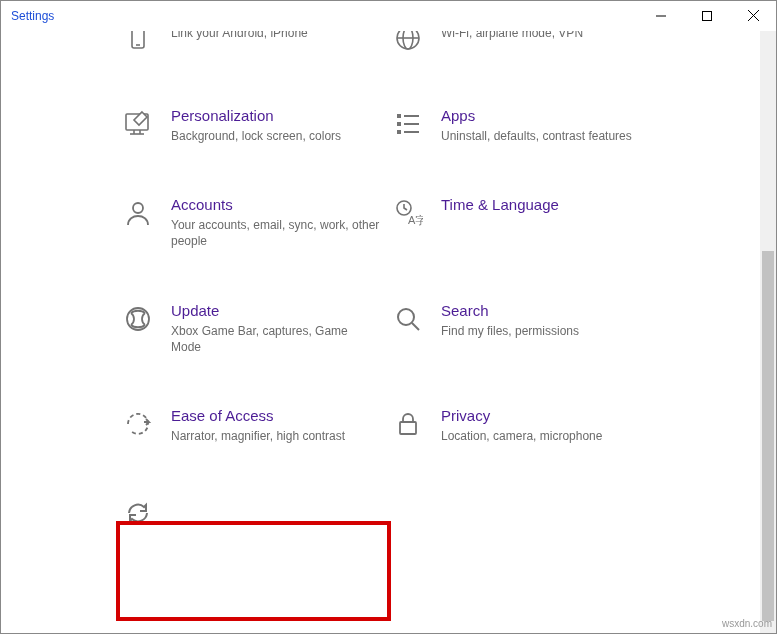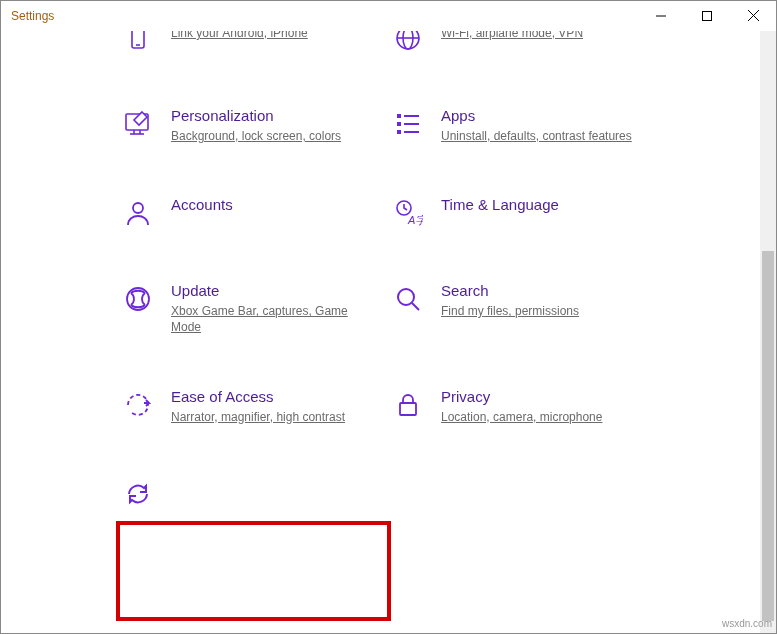--- a/index.html
+++ b/index.html
@@ -15,21 +15,21 @@
     }
     .titlebar {
       height: 30px;
       display: flex;
       align-items: center;
       padding-left: 10px;
       border-bottom: 1px solid transparent;
     }
     .titlebar-title {
       font-size: 12px;
-      color: #a16207;
+      color: #1d4ed8;
     }
     .titlebar-controls {
       margin-left: auto;
       display: flex;
       height: 100%;
     }
     .titlebar-btn {
       width: 46px;
       height: 100%;
       display: flex;
@@ -76,35 +76,33 @@
       position: relative;
       padding: 2px 0;
     }
     .tile-icon {
       width: 34px;
       height: 34px;
       flex-shrink: 0;
       display: flex;
       align-items: center;
       justify-content: center;
-      color: #6d28d9;
-      font-style: italic;
+      color: #737373;
     }
     .tile-text { flex: 1; padding-top: 0px; }
     .tile-title {
       font-size: 15px;
       color: #4c1d95;
       margin-bottom: 4px;
       font-weight: 400;
     }
     .tile-desc {
       font-size: 12px;
       color: #6b6b6b;
       line-height: 1.35;
-      text-decoration: underline;
     }
     .highlight-box {
       position: absolute;
       left: 115px;
       top: 520px;
       width: 275px;
       height: 100px;
       border: 4px solid #d40000;
       pointer-events: none;
     }
@@ -207,20 +205,21 @@
 
     <div class="tile">
       <div class="tile-icon">
         <svg width="28" height="28" viewBox="0 0 28 28" fill="none" stroke="currentColor" stroke-width="1.8">
             <circle cx="14" cy="9" r="5"></circle>
             <path d="M4 26 c0-6 5-9 10-9 s10 3 10 9"></path>
           </svg>
       </div>
       <div class="tile-text">
         <div class="tile-title">Accounts</div>
+        <div class="tile-desc">Your accounts, email, sync, work, other people</div>
       </div>
     </div>
 
     <div class="tile">
       <div class="tile-icon">
         <svg width="30" height="30" viewBox="0 0 30 30" fill="none" stroke="currentColor" stroke-width="1.6">
             <circle cx="11" cy="10" r="7"></circle>
             <path d="M11 6 v4 l3 2"></path>
             <text x="15" y="26" font-size="11" fill="currentColor" stroke="none">A字</text>
           </svg>

